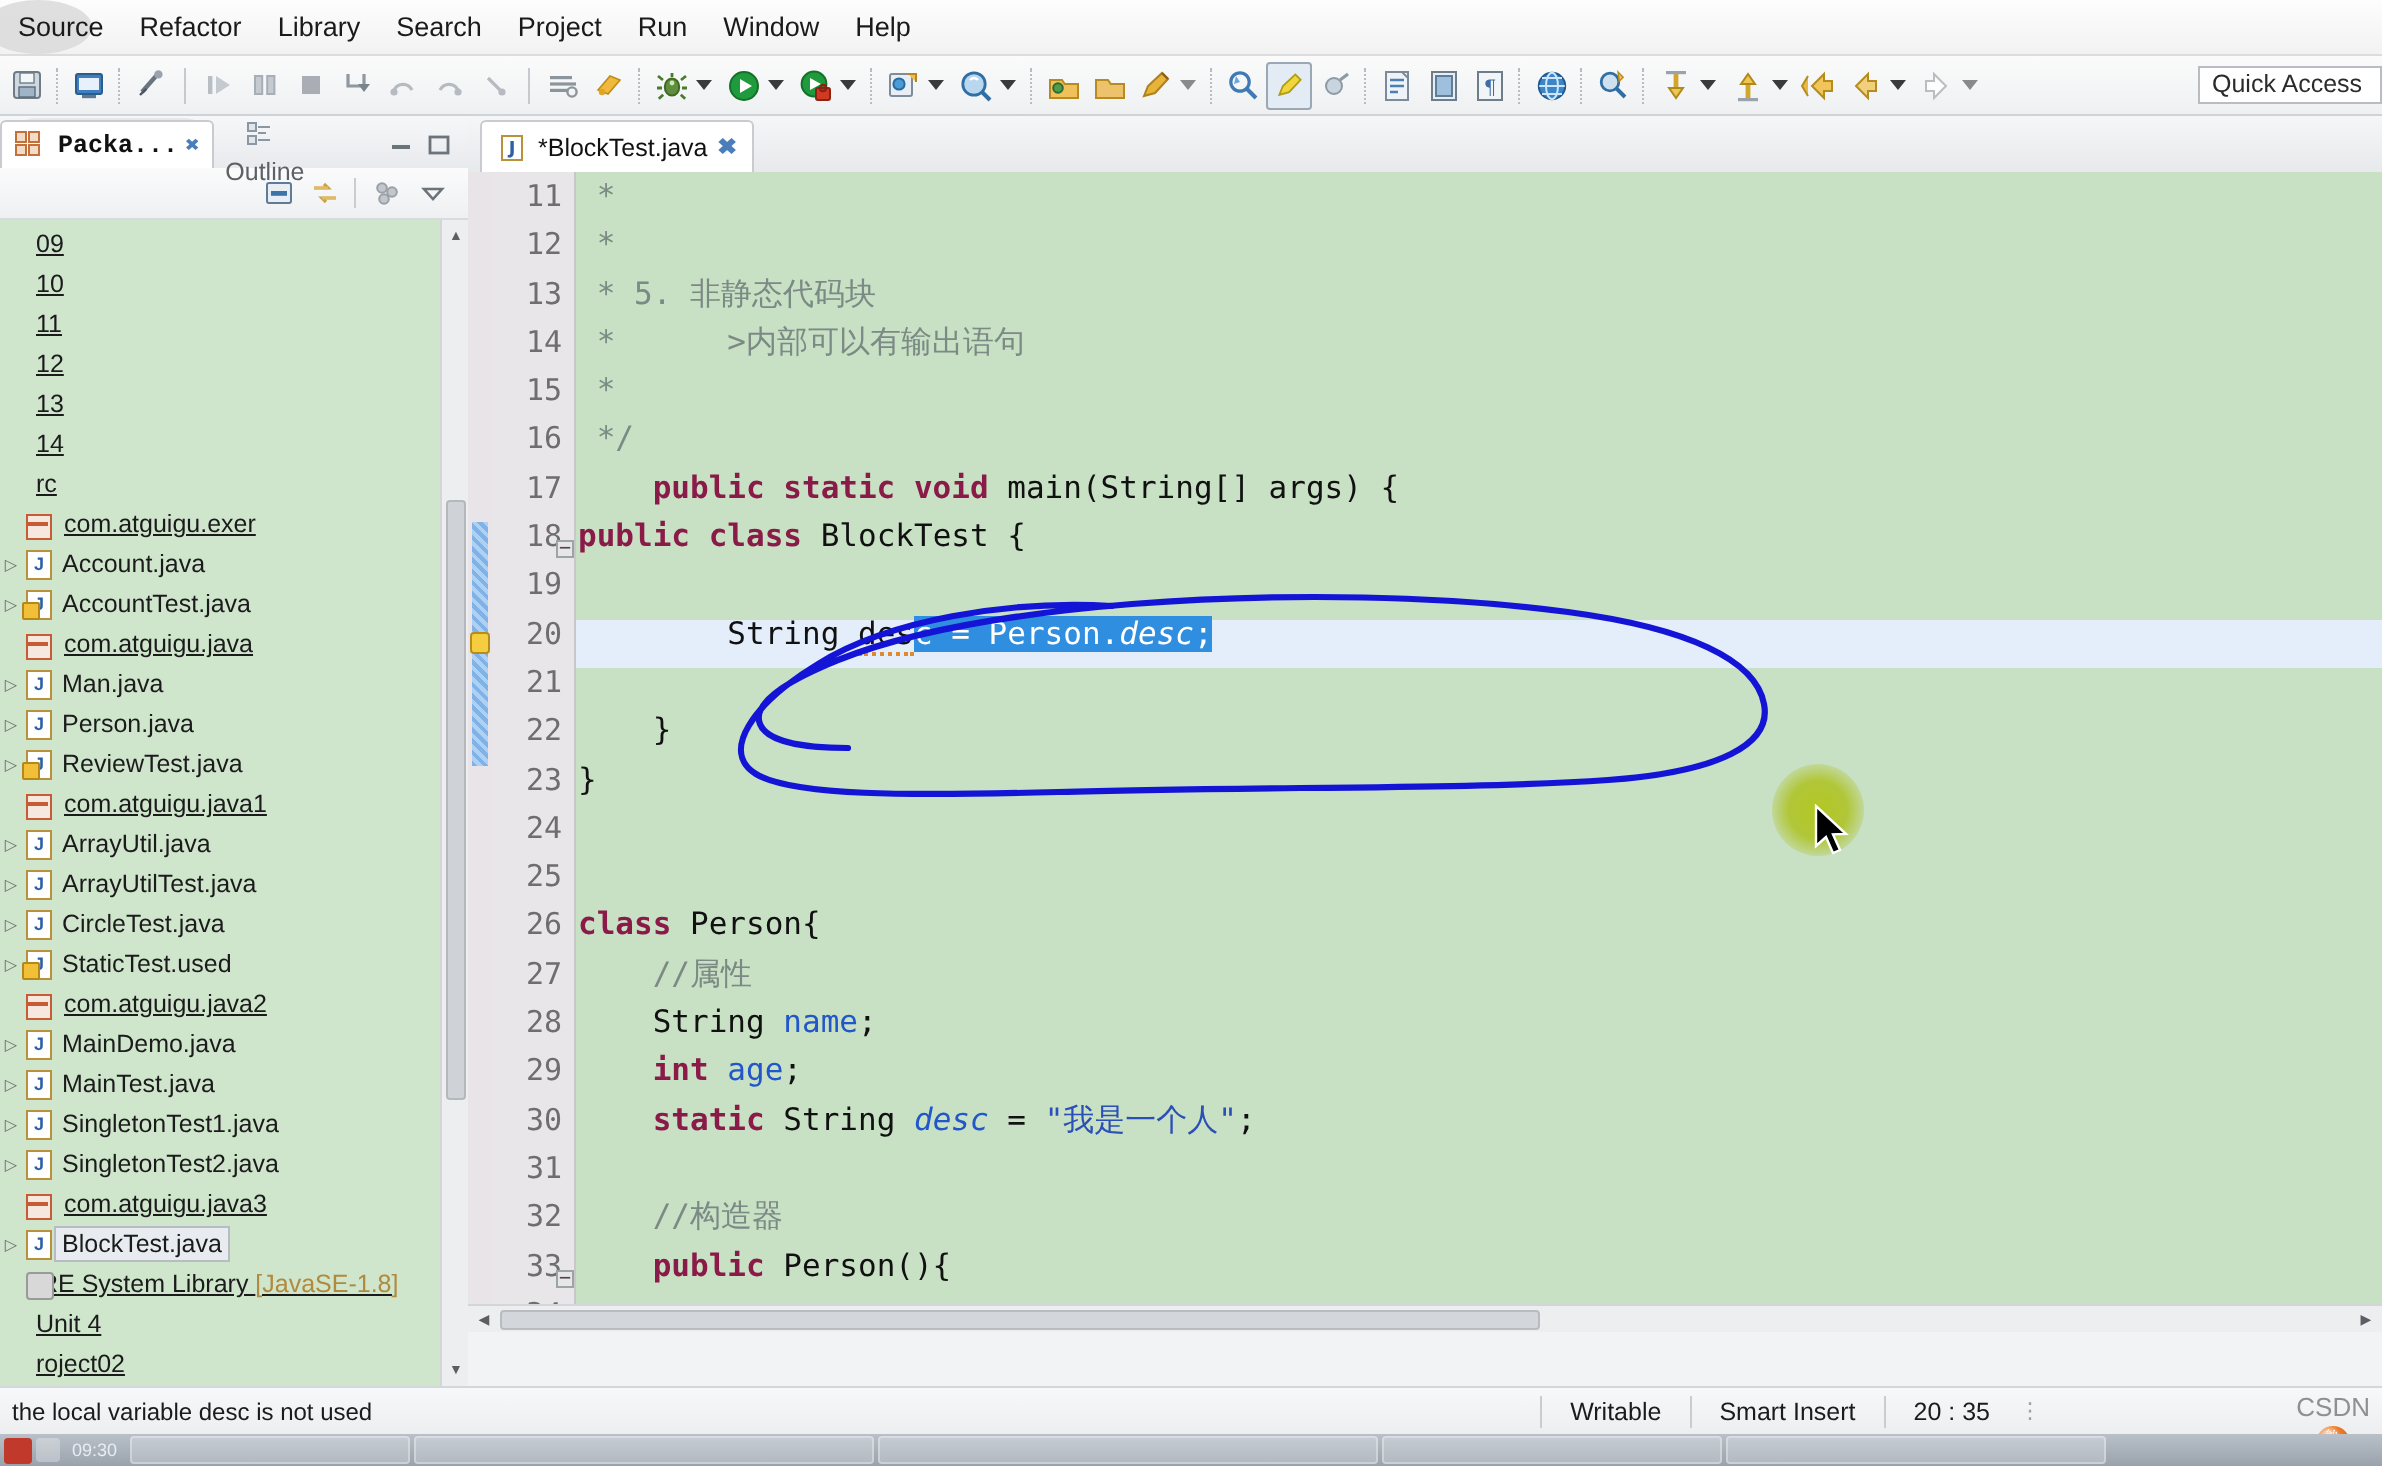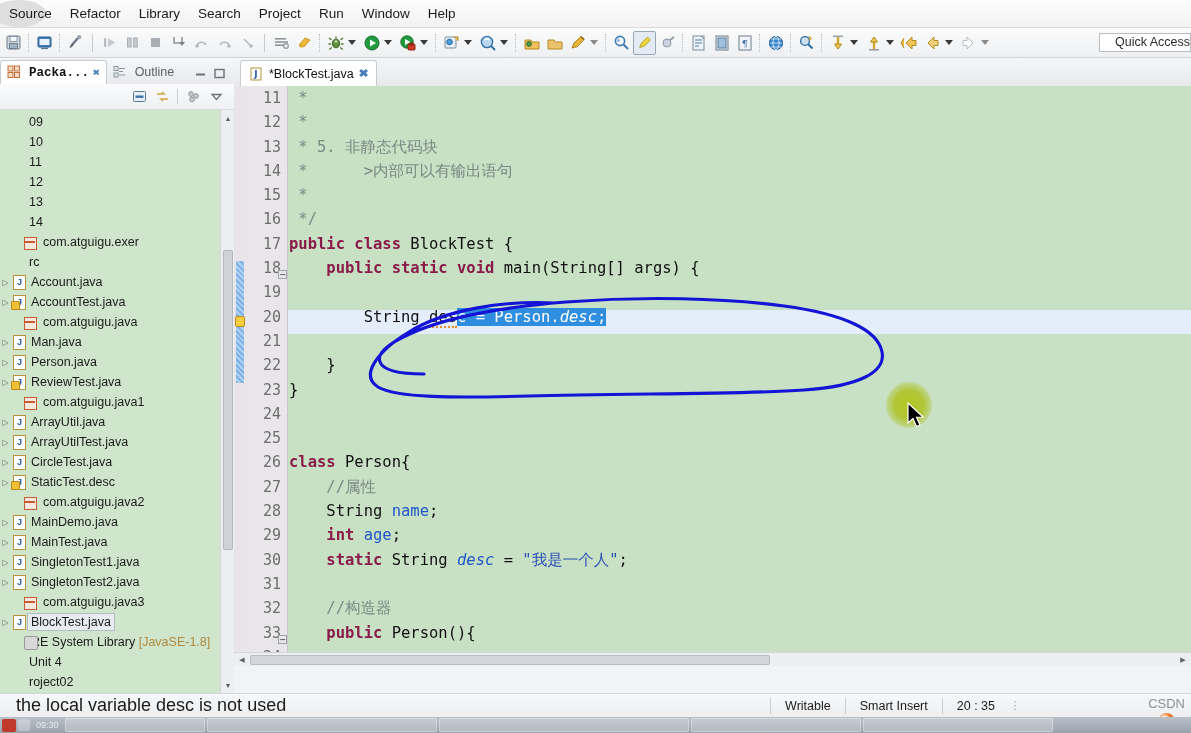--- a/index.html
+++ b/index.html
@@ -41,21 +41,21 @@
   .caret {
     width: 0; height: 0; border-left: 4px solid transparent;
     border-right: 4px solid transparent; border-top: 5px solid #3a3a3a;
     margin: 0 4px 0 1px;
   }
   .caret.dim { border-top-color: #8a8a8a; }
   .quick {
     position: absolute; right: 0px; top: 5px; width: 92px; height: 19px;
     background: #ffffff; border: 1px solid #b9bcc0;
     font-size: 12.5px; color: #2b2b2b; line-height: 17px; padding-left: 6px;
-    white-space: nowrap; overflow: hidden; text-align: right;
+    white-space: nowrap; overflow: hidden;
   }
 
   
   .leftpanel {
     position: absolute; left: 0; top: 58px; width: 234px; height: 635px;
     background: #f4f5f7;
   }
   .lp-tabs {
     position: relative; height: 26px;
     background: linear-gradient(#f6f7f9, #e8eaed);
@@ -63,21 +63,21 @@
   }
   .lp-tab {
     display: flex; align-items: center; gap: 4px; height: 24px;
     padding: 0 6px; font-size: 12.5px; color: #222;
     white-space: nowrap; cursor: default;
   }
   .lp-tab.active {
     background: #ffffff; border: 1px solid #c8ccd1; border-bottom: none;
     border-radius: 3px 3px 0 0; color: #111; font-weight: 600; font-family: Liberation Mono, monospace;
   }
-  .lp-tab.inactive { color: #5c6166; }
+  .lp-tab.inactive { color: #5c6166; flex-direction: column; }
   .tab-blob {
     position: absolute; left: 6px; top: 1px; width: 98px; height: 23px;
     background: #dedede; border-radius: 12px; opacity: .6; pointer-events: none;
   }
   .xclose {
     font-size: 11px; color: #4a7ebb; font-weight: 700; transform: scaleX(1.1);
   }
   .mini-btn { width: 13px; height: 13px; }
   .lp-toolrow {
     height: 26px; background: linear-gradient(#fbfbfc, #eef0f2);
@@ -97,21 +97,21 @@
     padding-left: 0px; cursor: default;
   }
   .trow.selected .tlabel {
     background: #e8ecf0; outline: 1px solid #b6bcc3;
     padding: 0 3px; margin-left: -3px;
   }
   .arrow { width: 11px; text-align: center; font-size: 8px; color: #6d6d6d; flex: none; }
   .ic { width: 16px; height: 15px; margin-right: 4px; flex: none; position: relative; }
   .tlabel { line-height: 16px; }
   .tdim { color: #b08a3e; }
-  .indent0 { padding-left: 12px; }
+  .indent0 { padding-left: 1px; text-decoration: underline; }
   .indent1 { padding-left: 0px; }
 
   
   .ic-pkg::before {
     content:''; position:absolute; left:1px; top:2px; width:11px; height:11px;
     border:1.5px solid #c75b35; background:#f6e8df;
   }
   .ic-pkg::after {
     content:''; position:absolute; left:1px; top:6.5px; width:11px; height:1.5px;
     background:#c75b35; box-shadow: 4.5px -4.5px 0 0 #c75b35 inset;
@@ -228,21 +228,21 @@
             align-items:center; justify-content:center; font-size:7px; color:#5b5f63; }
 
   
   .statusbar {
     position: absolute; left: 0; top: 693px; width: 1191px; height: 24px;
     background: linear-gradient(#f7f8f9, #eceef0);
     border-top: 1px solid #d3d6da;
     display: flex; align-items: center;
   }
   .st-msg {
-    font-size: 18px; color: #1b1b1b; padding-left: 16px; white-space: nowrap;
+    font-size: 12px; color: #1b1b1b; padding-left: 6px; white-space: nowrap;
   }
   .st-cell {
     font-size: 12.5px; color: #1b1b1b; padding: 0 14px; white-space: nowrap;
     border-left: 1px solid #c9ccd0; height: 16px; line-height: 16px;
   }
   .st-dots { width: 12px; text-align:center; color:#9aa0a6; font-size:11px; letter-spacing:0; }
   .blueline {
     position: absolute; left: 0; top: 694px; width: 400px; height: 2px; background: #2aa7e0;
   }
   .watermark {
@@ -633,28 +633,28 @@
             <span class="ic" style="width:2px"></span>
             <span class="tlabel">13</span>
           </div>
           <div class="trow indent0">
             <span class="arrow"></span>
             <span class="ic" style="width:2px"></span>
             <span class="tlabel">14</span>
           </div>
           <div class="trow indent0">
             <span class="arrow"></span>
+            <span class="ic" style="width:2px"></span>
+            <span class="tlabel">rc</span>
+          </div>
+          <div class="trow indent0">
+            <span class="arrow"></span>
             <span class="ic ic-pkg"></span>
             <span class="tlabel">com.atguigu.exer</span>
           </div>
-          <div class="trow indent0">
-            <span class="arrow"></span>
-            <span class="ic" style="width:2px"></span>
-            <span class="tlabel">rc</span>
-          </div>
           <div class="trow indent1">
             <span class="arrow">▷</span>
             <span class="ic ic-java"></span>
             <span class="tlabel">Account.java</span>
           </div>
           <div class="trow indent1">
             <span class="arrow">▷</span>
             <span class="ic ic-java warn"></span>
             <span class="tlabel">AccountTest.java</span>
           </div>
@@ -694,21 +694,21 @@
             <span class="tlabel">ArrayUtilTest.java</span>
           </div>
           <div class="trow indent1">
             <span class="arrow">▷</span>
             <span class="ic ic-java"></span>
             <span class="tlabel">CircleTest.java</span>
           </div>
           <div class="trow indent1">
             <span class="arrow">▷</span>
             <span class="ic ic-java warn"></span>
-            <span class="tlabel">StaticTest.desc</span>
+            <span class="tlabel">StaticTest.used</span>
           </div>
           <div class="trow indent0">
             <span class="arrow"></span>
             <span class="ic ic-pkg"></span>
             <span class="tlabel">com.atguigu.java2</span>
           </div>
           <div class="trow indent1">
             <span class="arrow">▷</span>
             <span class="ic ic-java"></span>
             <span class="tlabel">MainDemo.java</span>
@@ -815,22 +815,22 @@
       </div>
 
       <div class="codelines">
         <div id="code-col">
             <div class="cl"><span class="cmt"> * </span></div>
             <div class="cl"><span class="cmt"> * </span></div>
             <div class="cl"><span class="cmt"> * 5. 非静态代码块</span></div>
             <div class="cl"><span class="cmt"> *      &gt;内部可以有输出语句</span></div>
             <div class="cl"><span class="cmt"> * </span></div>
             <div class="cl"><span class="cmt"> */</span></div>
+            <div class="cl"><span class="plain">    </span><span class="kw">public static void </span><span class="plain">main(String[] args) {</span></div>
             <div class="cl"><span class="kw">public class </span><span class="plain">BlockTest {</span></div>
-            <div class="cl"><span class="plain">    </span><span class="kw">public static void </span><span class="plain">main(String[] args) {</span></div>
             <div class="cl"><span class="plain"></span></div>
             <div class="cl"><span class="plain">        String </span><span class="squig">des</span><span class="sel">c = Person.</span><span class="sel fldi-sel" style="background:#2f8ee0;color:#fff;font-style:italic">desc</span><span class="sel">;</span></div>
             <div class="cl"><span class="plain"></span></div>
             <div class="cl"><span class="plain">    }</span></div>
             <div class="cl"><span class="plain">}</span></div>
             <div class="cl"><span class="plain"></span></div>
             <div class="cl"><span class="plain"></span></div>
             <div class="cl"><span class="kw">class </span><span class="plain">Person{</span></div>
             <div class="cl"><span class="plain">    </span><span class="cmt">//属性</span></div>
             <div class="cl"><span class="plain">    String </span><span class="fld">name</span><span class="plain">;</span></div>

